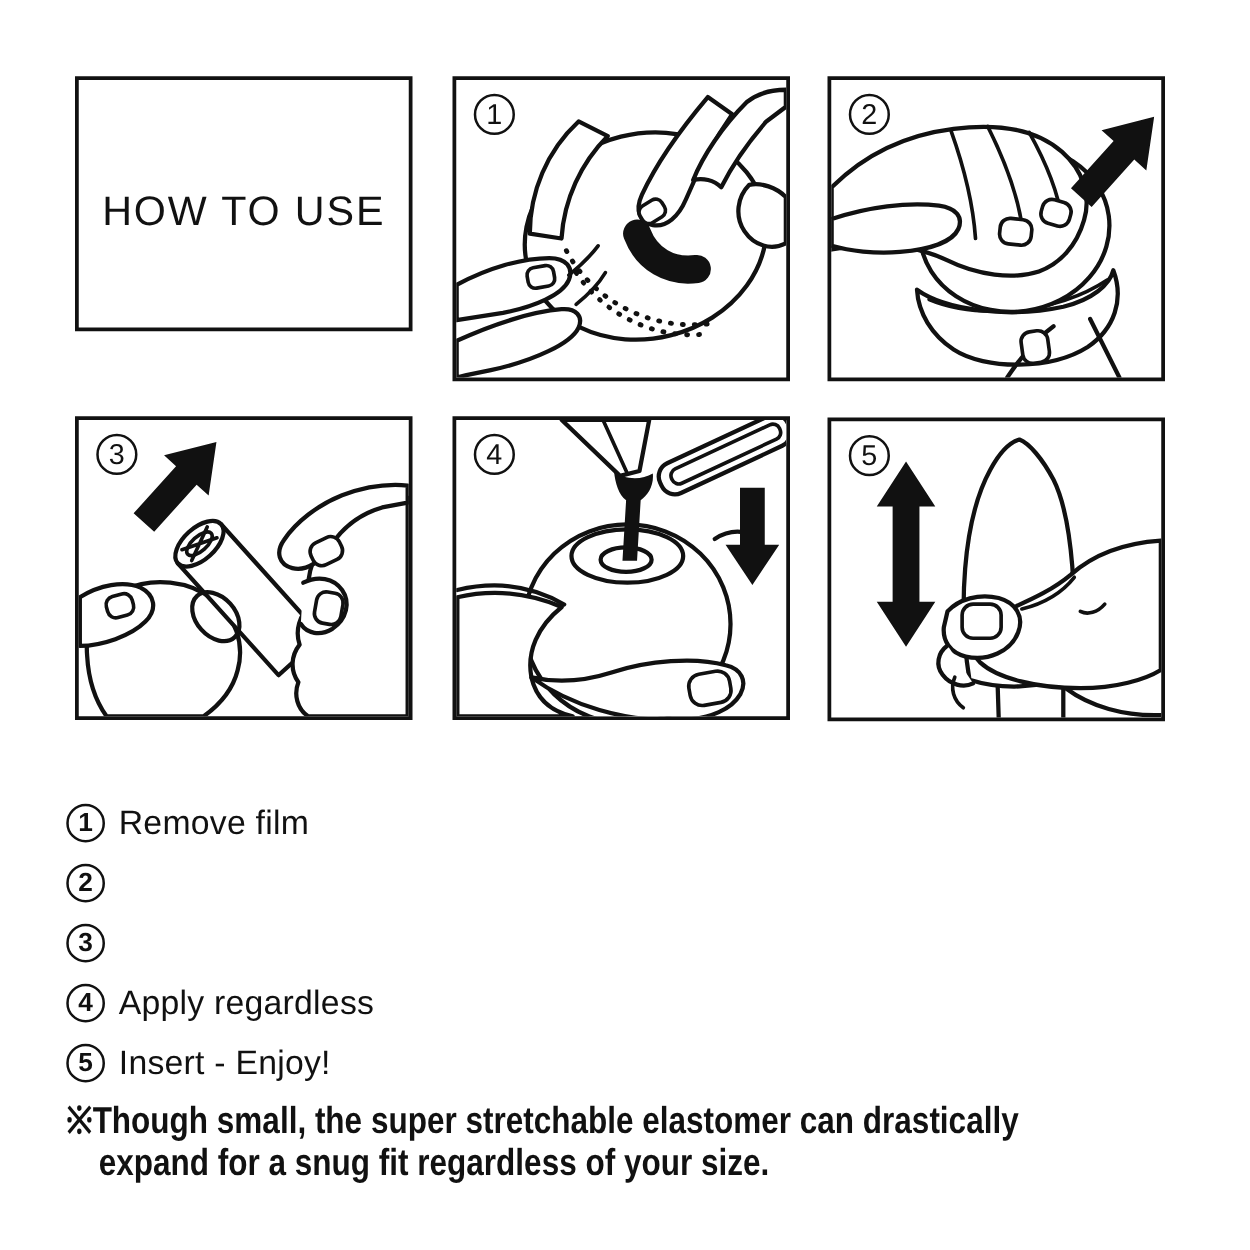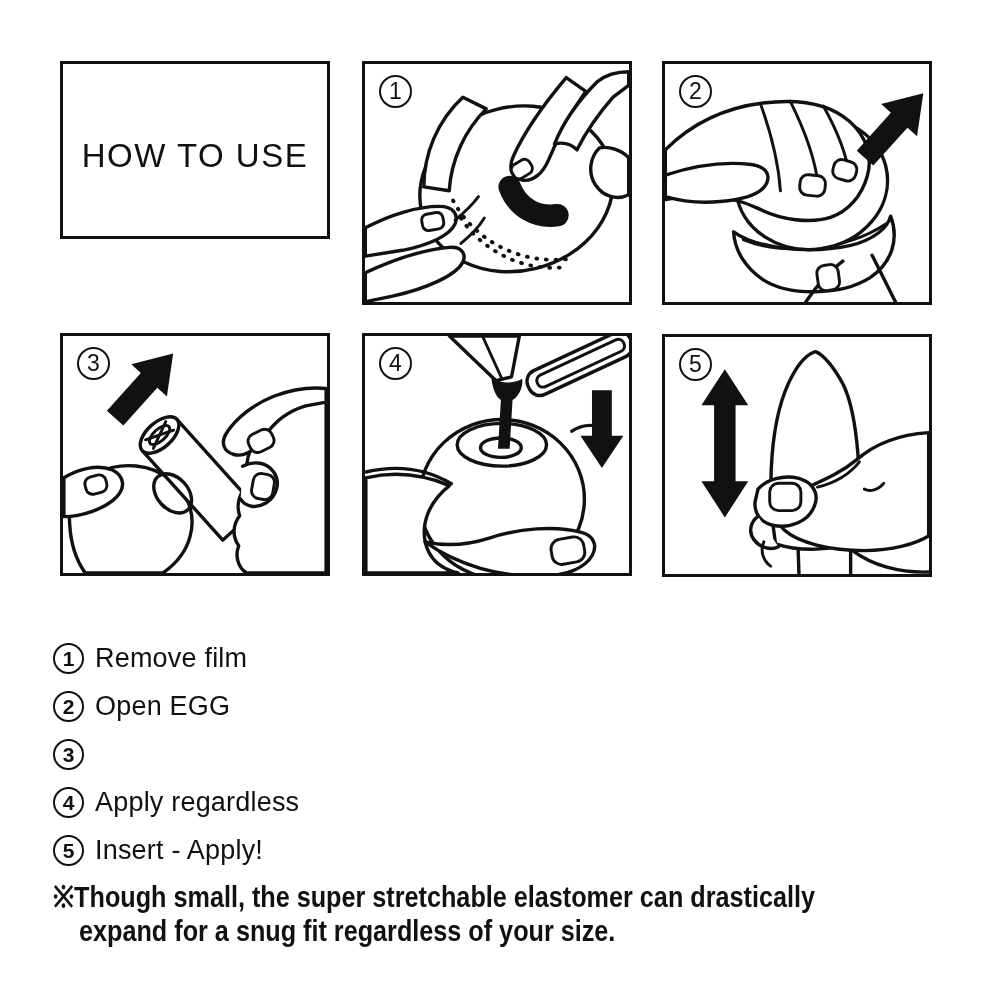--- a/index.html
+++ b/index.html
@@ -6,21 +6,21 @@
   * { box-sizing:border-box; }
   html,body { margin:0; padding:0; background:#fff; }
   .sheet {
     position:relative; width:1000px; height:1000px;
     background:var(--paper); overflow:hidden;
     font-family:"Liberation Sans", sans-serif; color:var(--ink);
   }
   .panel {
     position:absolute; border:3px solid var(--ink); background:#fff;
   }
-  .p1 { left:60px;  top:61px;  width:270px; height:178px; display:flex; align-items:center; justify-content:center; }
+  .p1 { left:60px;  top:61px;  width:270px; height:204px; display:flex; align-items:center; justify-content:center; }
   .p2 { left:362px; top:61px;  width:270px; height:244px; }
   .p3 { left:662px; top:61px;  width:270px; height:244px; }
   .p4 { left:60px;  top:333px; width:270px; height:243px; }
   .p5 { left:362px; top:333px; width:270px; height:243px; }
   .p6 { left:662px; top:334px; width:270px; height:243px; }
   .howto {
     font-size:33px; font-weight:400; letter-spacing:1.5px; margin-top:12px;
   }
   .panel svg { position:absolute; inset:0; width:100%; height:100%; }
   .pnum {
@@ -173,32 +173,31 @@
     </svg>
   </div>
 
   <div class="steps">
     <div class="step">
       <span class="snum">1</span>
       <span class="slabel">Remove film</span>
     </div>
     <div class="step">
       <span class="snum">2</span>
-      <span class="slabel">Open EGG</span>
     </div>
     <div class="step">
       <span class="snum">3</span>
     </div>
     <div class="step">
       <span class="snum">4</span>
       <span class="slabel">Apply regardless</span>
     </div>
     <div class="step">
       <span class="snum">5</span>
-      <span class="slabel">Insert - Apply!</span>
+      <span class="slabel">Insert - Enjoy!</span>
     </div>
   </div>
 
   <div class="note">
     <div class="l1"><span>※</span><span>Though small, the super stretchable elastomer can drastically</span></div>
     <div class="l2">expand for a snug fit regardless of your size.</div>
   </div>
 
 </div>
 

